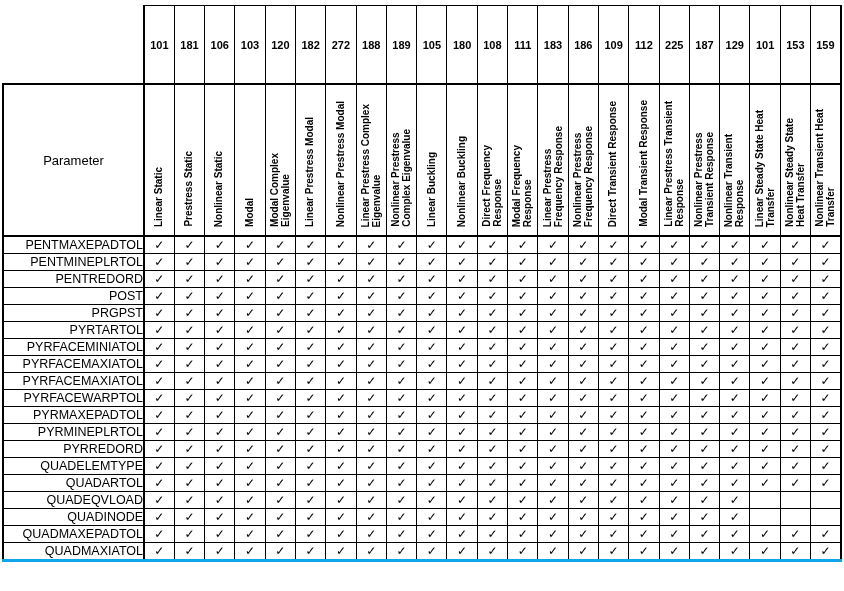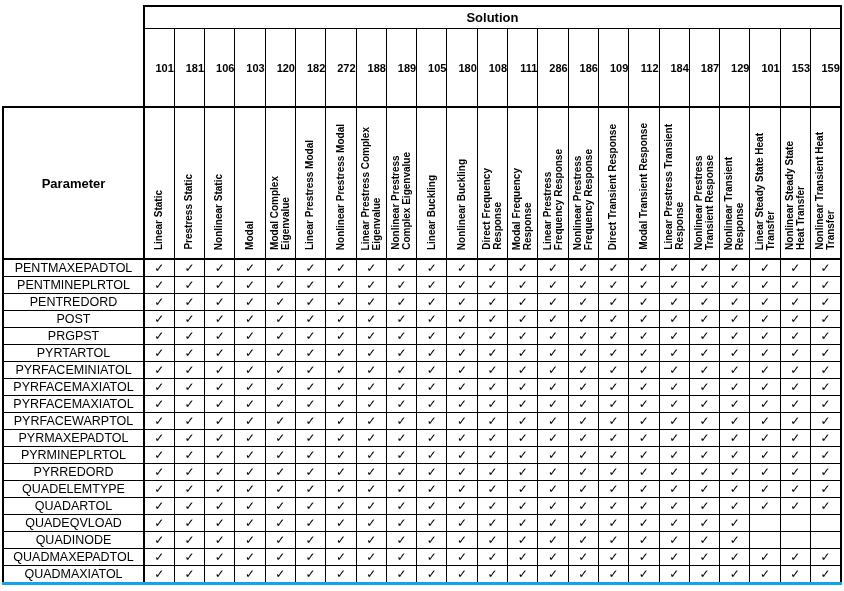--- a/index.html
+++ b/index.html
@@ -3,33 +3,33 @@
 <meta charset="utf-8">
 <style>
   html,body{margin:0;padding:0;background:#fff;}
   .page{position:relative;width:844px;height:591px;background:#fff;color:#000;
         font-family:"Liberation Sans",sans-serif;overflow:hidden;}
   table{border-collapse:collapse;table-layout:fixed;position:absolute;top:5px;left:2px;}
   th,td{border:1px solid #000;padding:0;overflow:hidden;color:#000;}
   td.corner{border:none;background:#fff;}
   th.sol{height:21px;font-size:13px;font-weight:bold;text-align:center;vertical-align:middle;
          border-top:2px solid #000;border-left:2px solid #000;border-right:2px solid #000;}
-  tr.ids th{height:77px;font-size:11px;font-weight:bold;text-align:right;vertical-align:middle;
+  tr.ids th{height:77px;font-size:11px;font-weight:bold;text-align:center;vertical-align:middle;
             border-bottom:2px solid #000;}
   tr.ids th.first{border-left:2px solid #000;}
   tr.ids th.last{border-right:2px solid #000;}
-  th.param{font-size:13px;font-weight:bold;text-align:center;vertical-align:middle;
+  th.param{font-size:13px;font-weight:normal;text-align:center;vertical-align:middle;
            border:2px solid #000;}
   th.rot{height:150px;vertical-align:bottom;text-align:center;border-bottom:2px solid #000;}
   th.rot.last{border-right:2px solid #000;}
   .rot-inner{writing-mode:vertical-rl;transform:rotate(180deg);display:inline-block;
              font-weight:bold;font-size:10px;line-height:10.5px;text-align:left;
              white-space:pre-line;margin-bottom:4px;max-height:146px;}
   tbody td{height:16px;text-align:center;vertical-align:middle;}
-  tbody td.label{font-size:12.5px;text-align:center;padding-left:0;
+  tbody td.label{font-size:12.5px;text-align:right;padding-left:0;
                  border-left:2px solid #000;border-right:2px solid #000;white-space:nowrap;}
   tbody td.check{font-size:12px;}
   tbody td.last{border-right:2px solid #000;}
   tbody tr.lastrow td{border-bottom:3px solid #0ea5e9;}
 </style>
 </head>
 <body>
 
 <div class="page">
   <table>
@@ -53,44 +53,40 @@
         <col style="width: 30.3px;">
         <col style="width: 30.3px;">
         <col style="width: 30.3px;">
         <col style="width: 30.3px;">
         <col style="width: 30.3px;">
         <col style="width: 30.3px;">
         <col style="width: 30.3px;">
         <col style="width: 30.3px;">
       </colgroup>
     <thead>
-      <tr>
-        <td class="corner"></td>
-        <th class="sol" id="solution-th" colspan="23">Solution</th>
-      </tr>
       <tr class="ids" id="id-row">
         <td class="corner"></td>
       <th class="first ">101</th>
           <th class="">181</th>
           <th class="">106</th>
           <th class="">103</th>
           <th class="">120</th>
           <th class="">182</th>
           <th class="">272</th>
           <th class="">188</th>
           <th class="">189</th>
           <th class="">105</th>
           <th class="">180</th>
           <th class="">108</th>
           <th class="">111</th>
-          <th class="">286</th>
+          <th class="">183</th>
           <th class="">186</th>
           <th class="">109</th>
           <th class="">112</th>
-          <th class="">184</th>
+          <th class="">225</th>
           <th class="">187</th>
           <th class="">129</th>
           <th class="">101</th>
           <th class="">153</th>
           <th class="last">159</th>
         </tr>
       <tr id="name-row">
         <th class="param">Parameter</th>
       <th class="rot"><div class="rot-inner">Linear Static</div></th>
           <th class="rot"><div class="rot-inner">Prestress Static</div></th>

